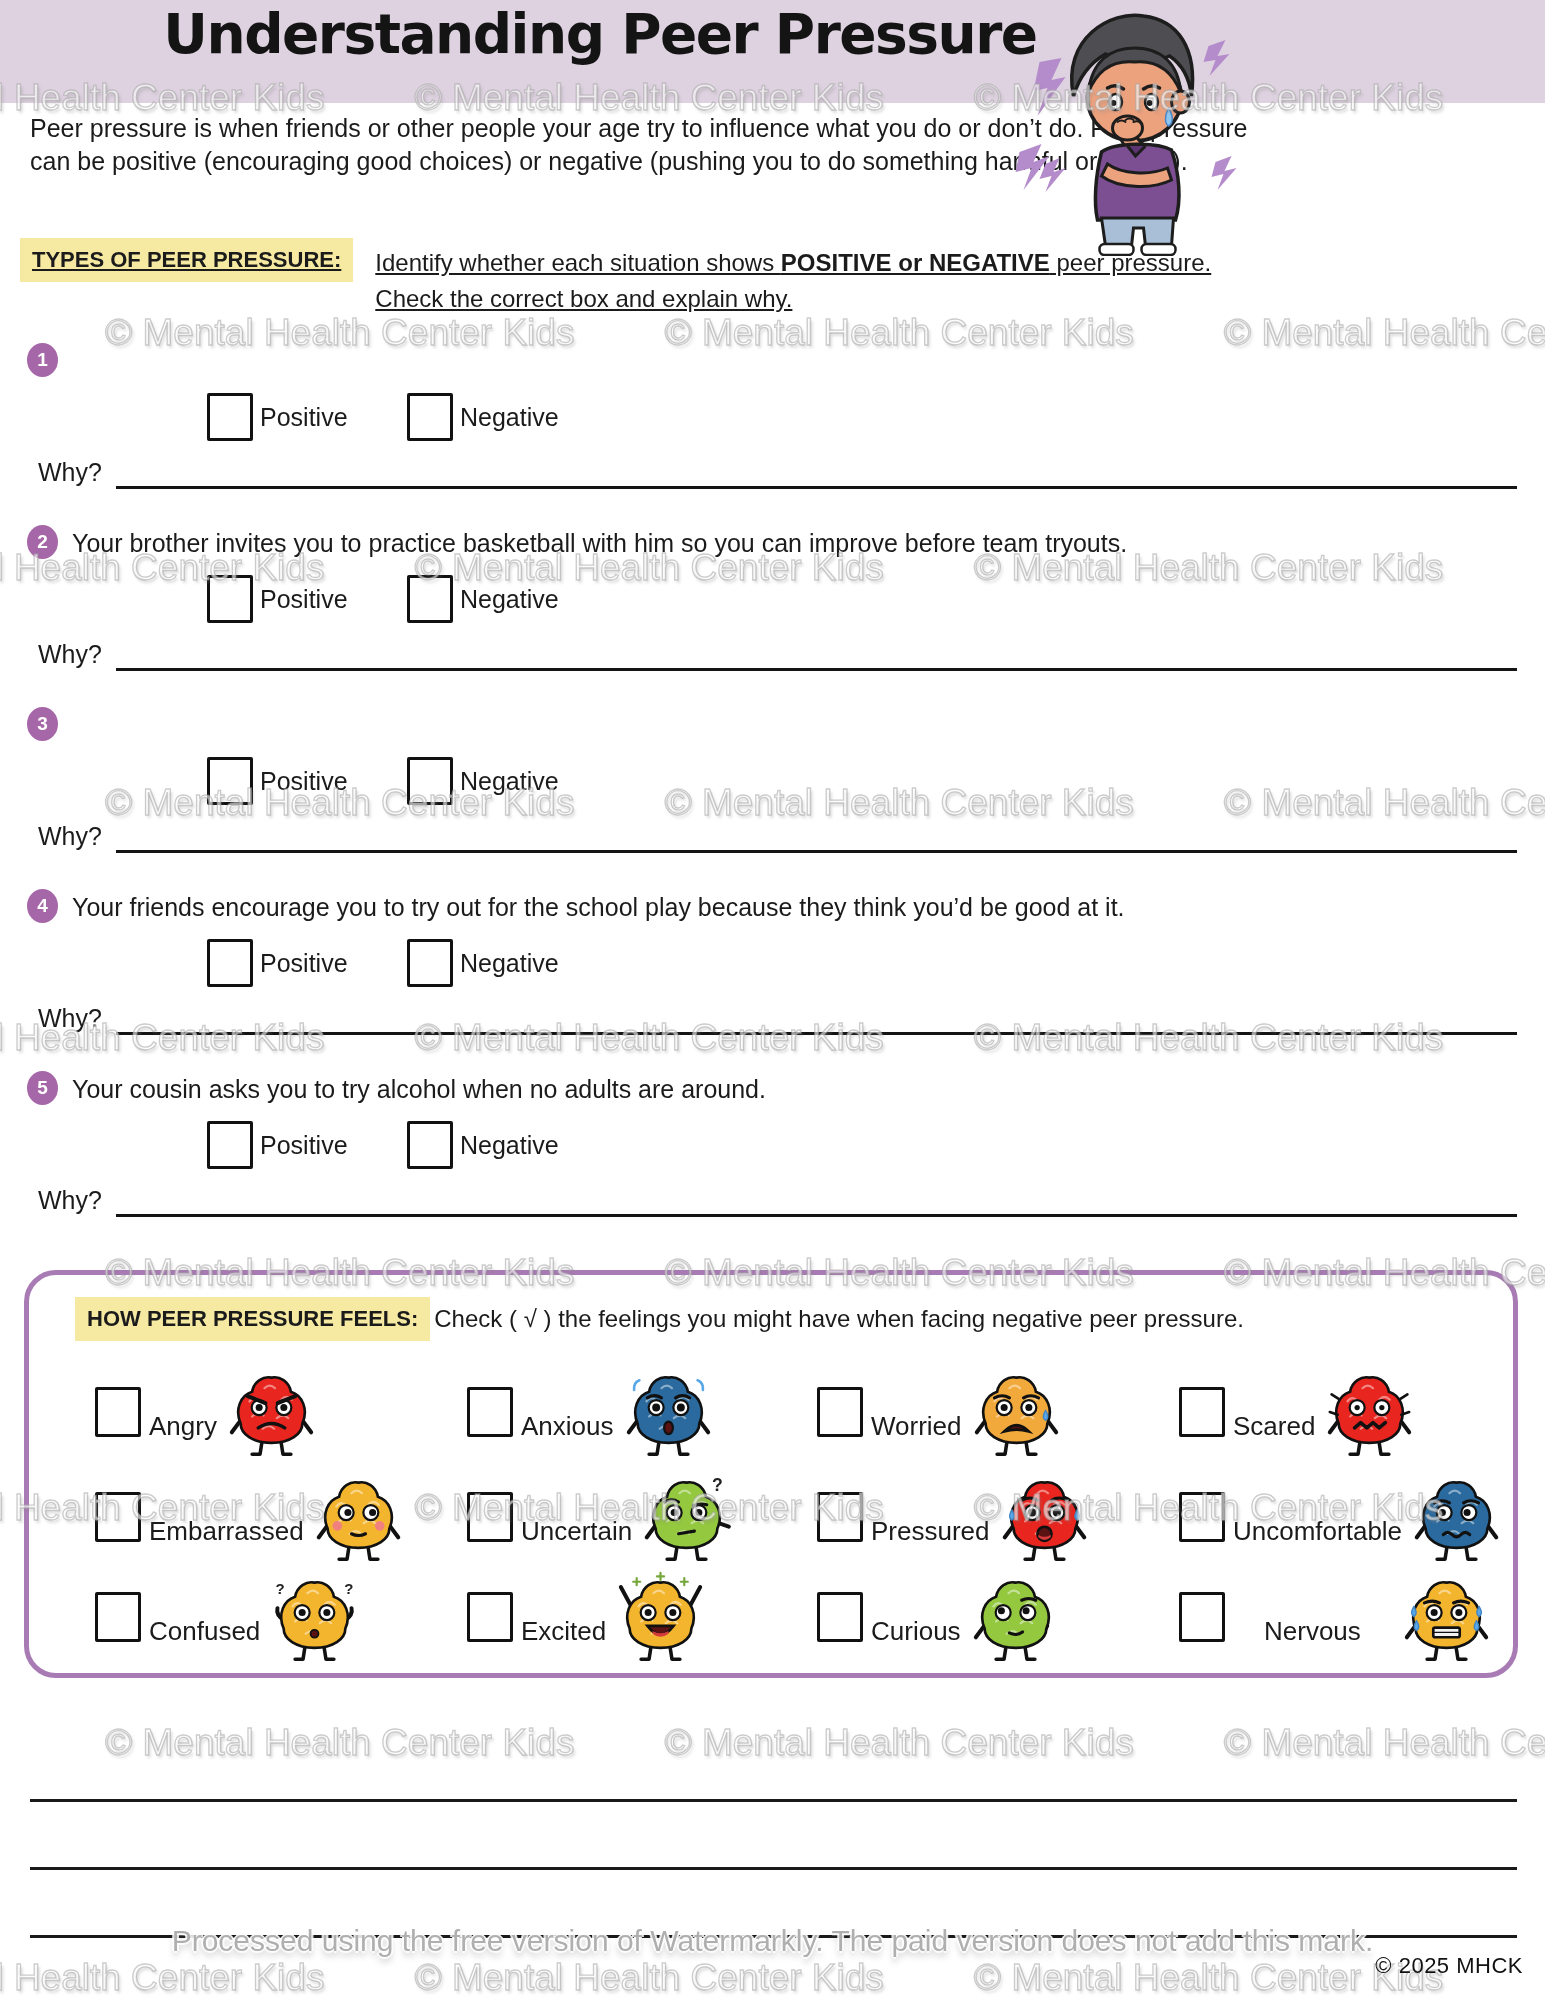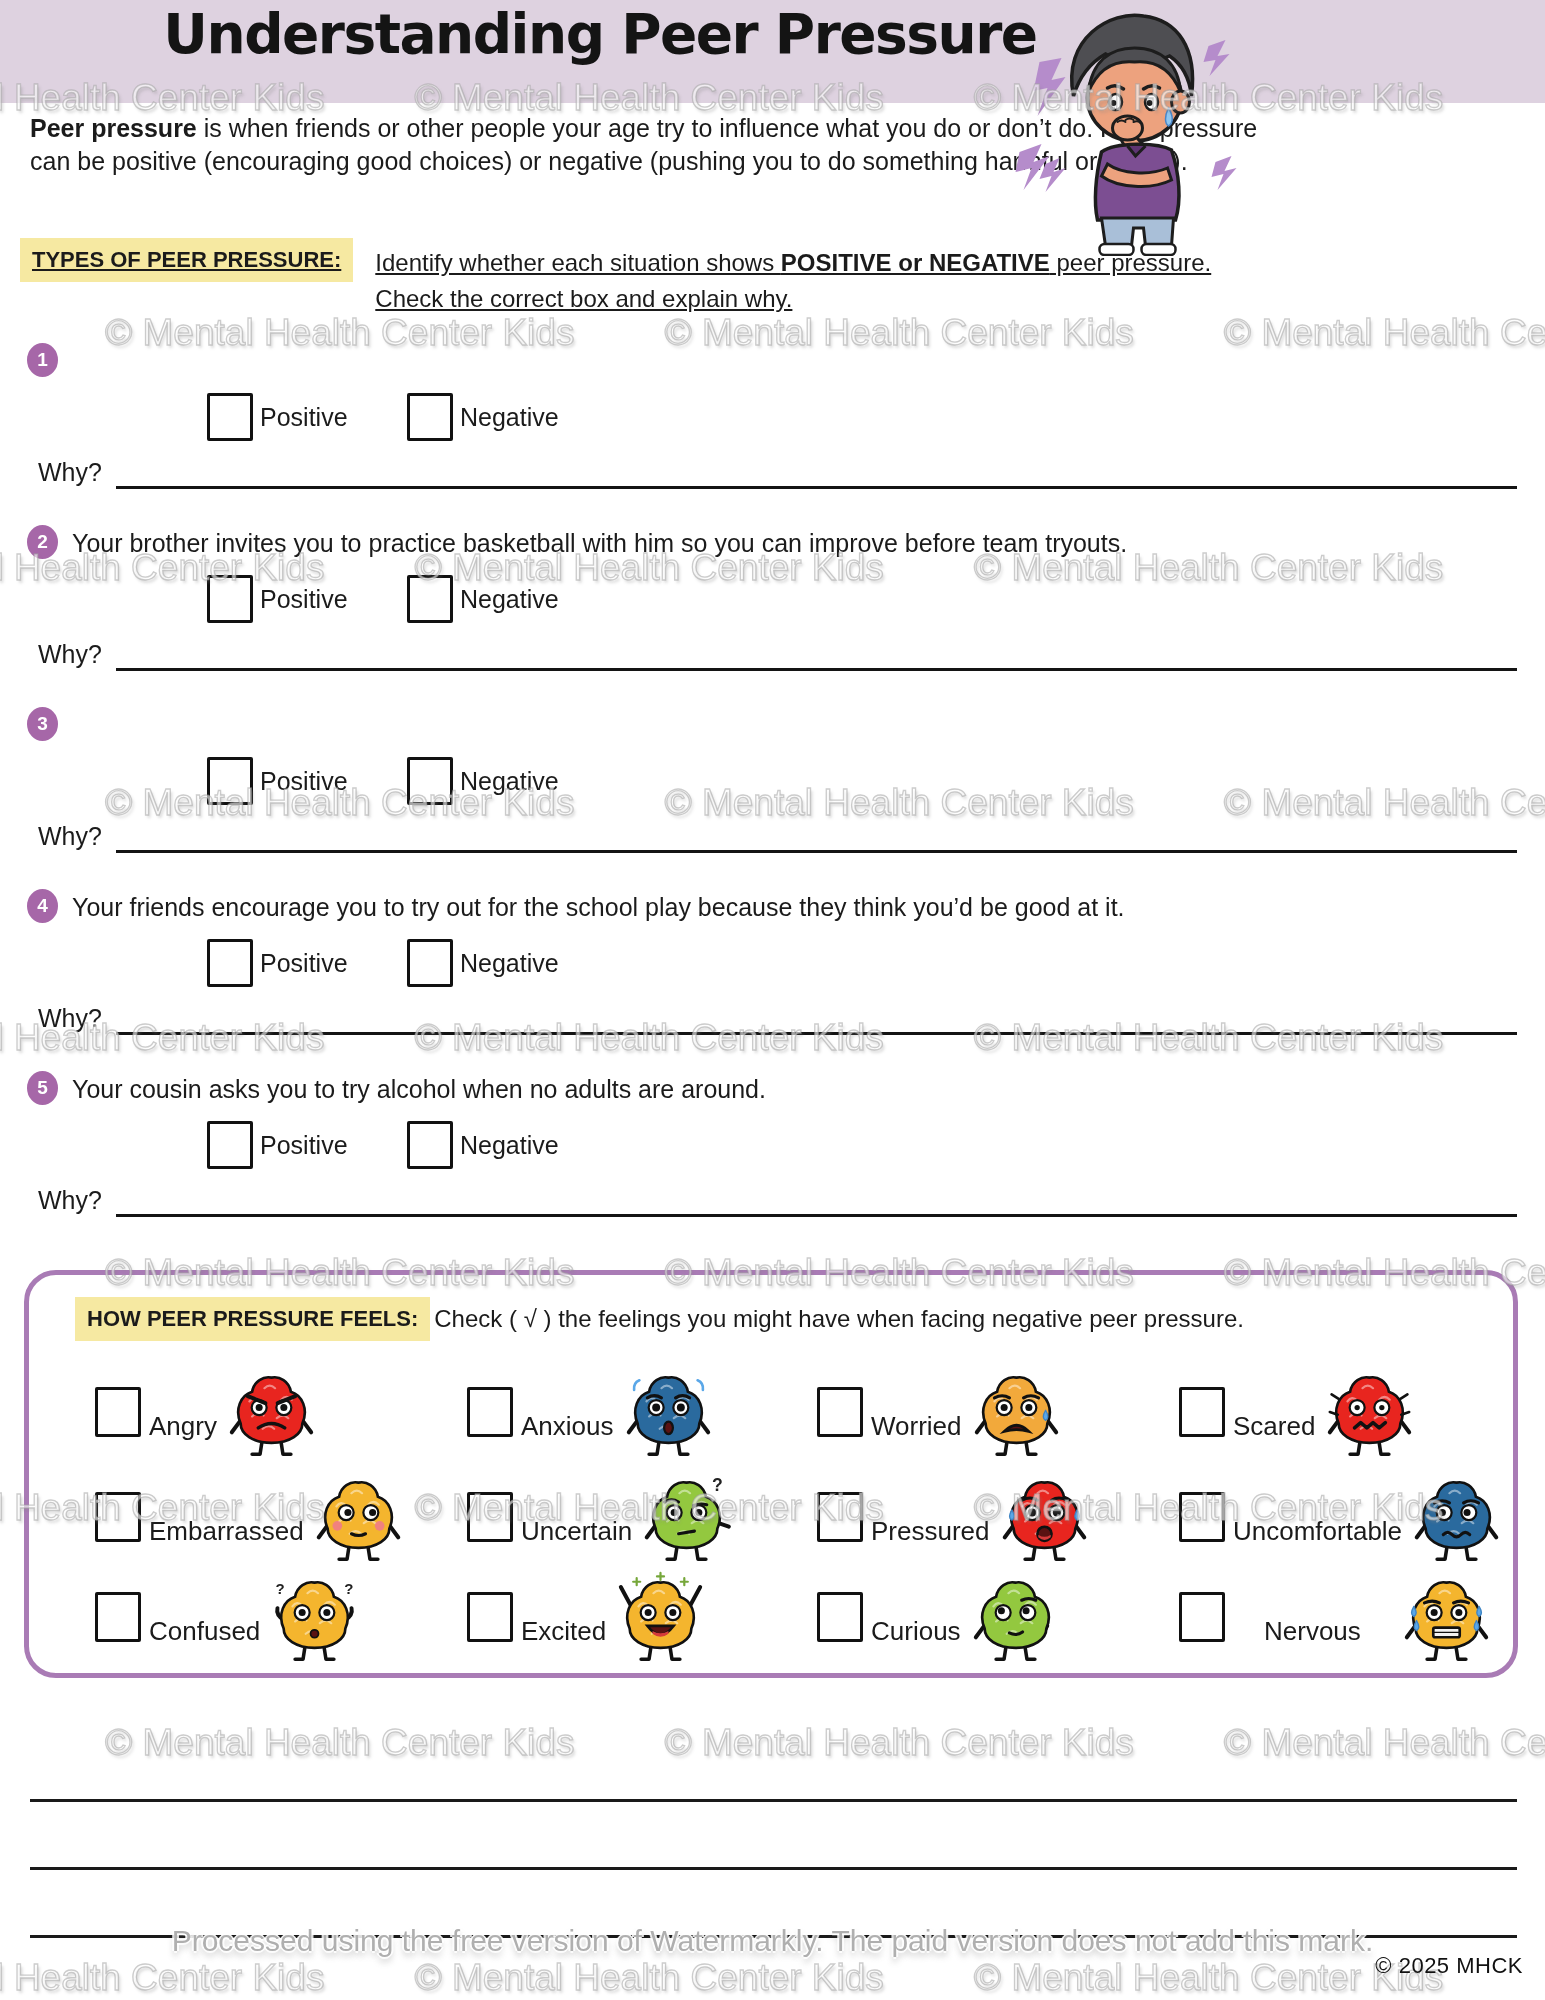--- a/index.html
+++ b/index.html
@@ -8,21 +8,21 @@
 
   
   .banner{position:absolute;top:0;left:0;width:100%;height:103px;background:var(--banner,#DED2E0);z-index:0;}
   .banner h1{position:absolute;left:160px;top:2px;width:880px;margin:0;text-align:center;
     font-family:"DejaVu Sans",sans-serif;font-size:55px;font-weight:800;letter-spacing:-1.5px;color:#141414;}
 
   .boy{position:absolute;left:1002px;top:4px;width:238px;height:252px;z-index:3;}
 
   
   .intro{position:absolute;left:30px;top:112px;width:1250px;margin:0;font-size:25px;line-height:33px;z-index:2;}
-  .intro b{font-weight:bold;}
+  .intro b{font-weight:normal;}
 
   
   .types{position:absolute;left:20px;top:238px;display:flex;gap:22px;align-items:flex-start;z-index:2;text-decoration:underline;}
   .hl{background:var(--highlight,#F6E9A2);font-weight:bold;font-size:22px;padding:9px 12px;white-space:nowrap;}
   .types-instr{font-size:24px;line-height:36px;padding-top:7px;}
 
   
   #questions{position:absolute;left:0;top:337px;width:100%;z-index:2;}
   .question{position:relative;height:182px;}
   .q-head{display:flex;align-items:flex-start;gap:14px;margin-left:27px;padding-top:6px;}

